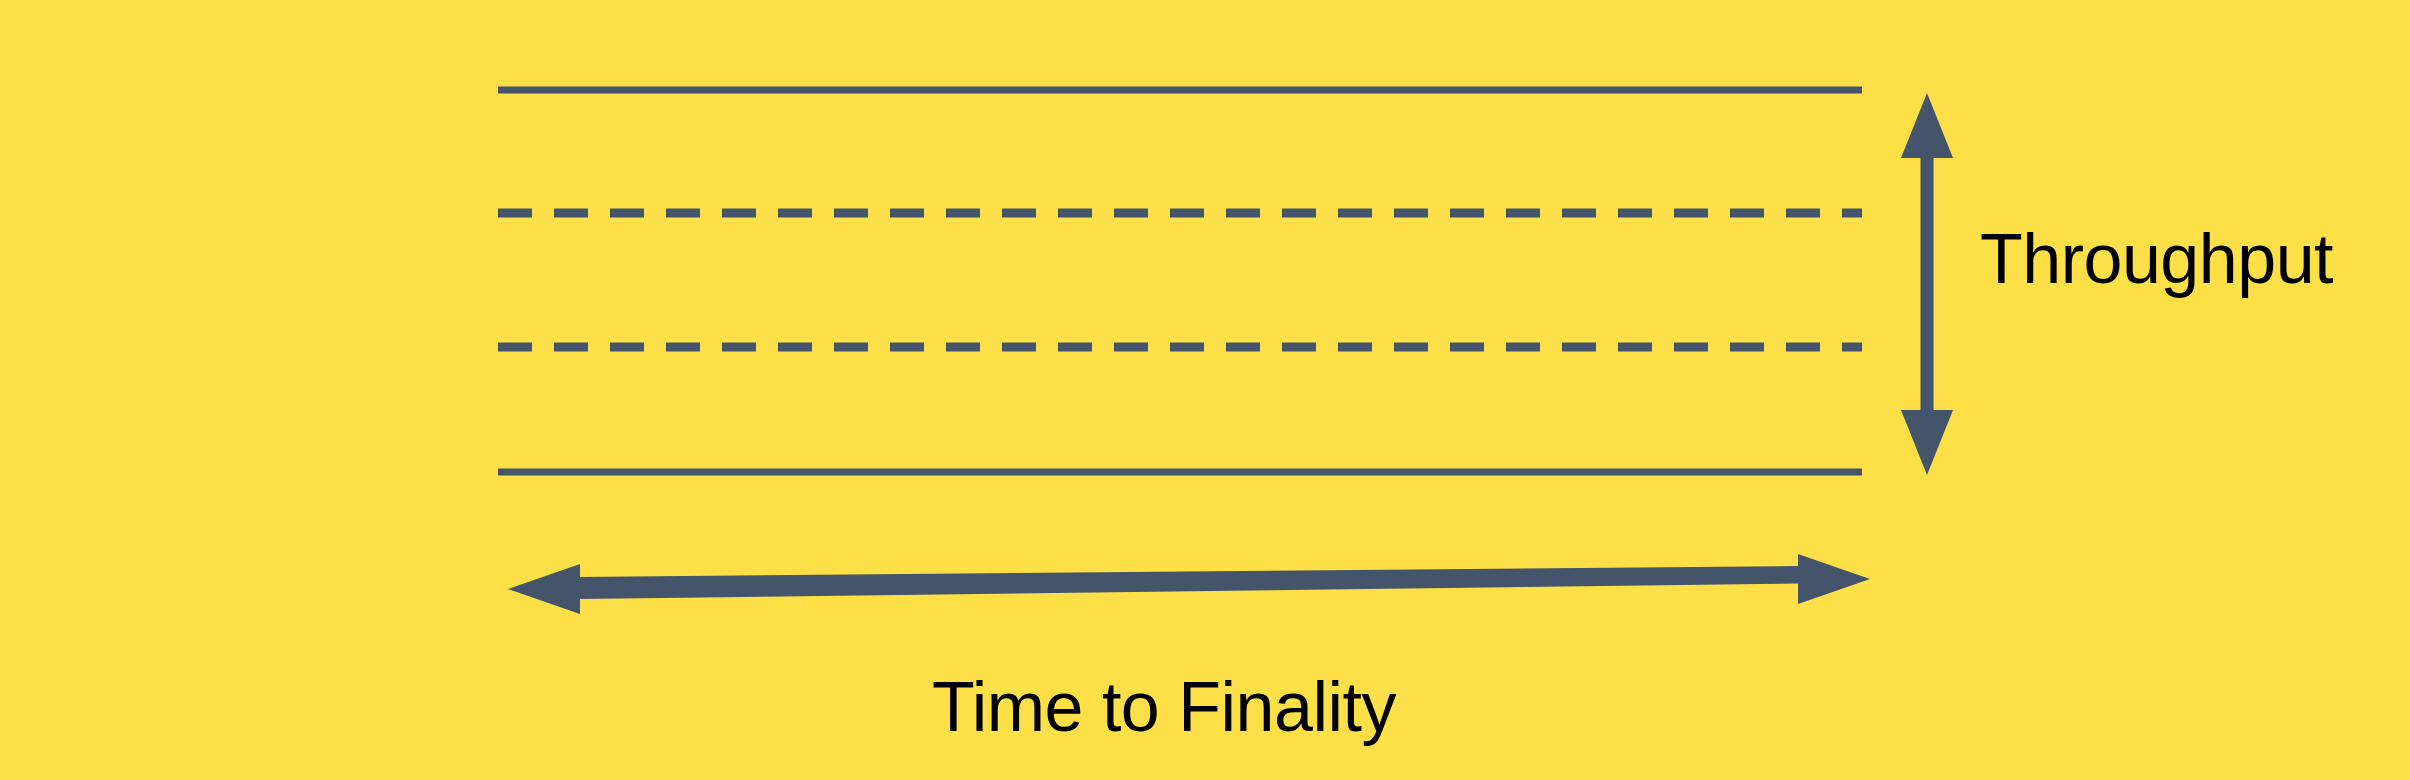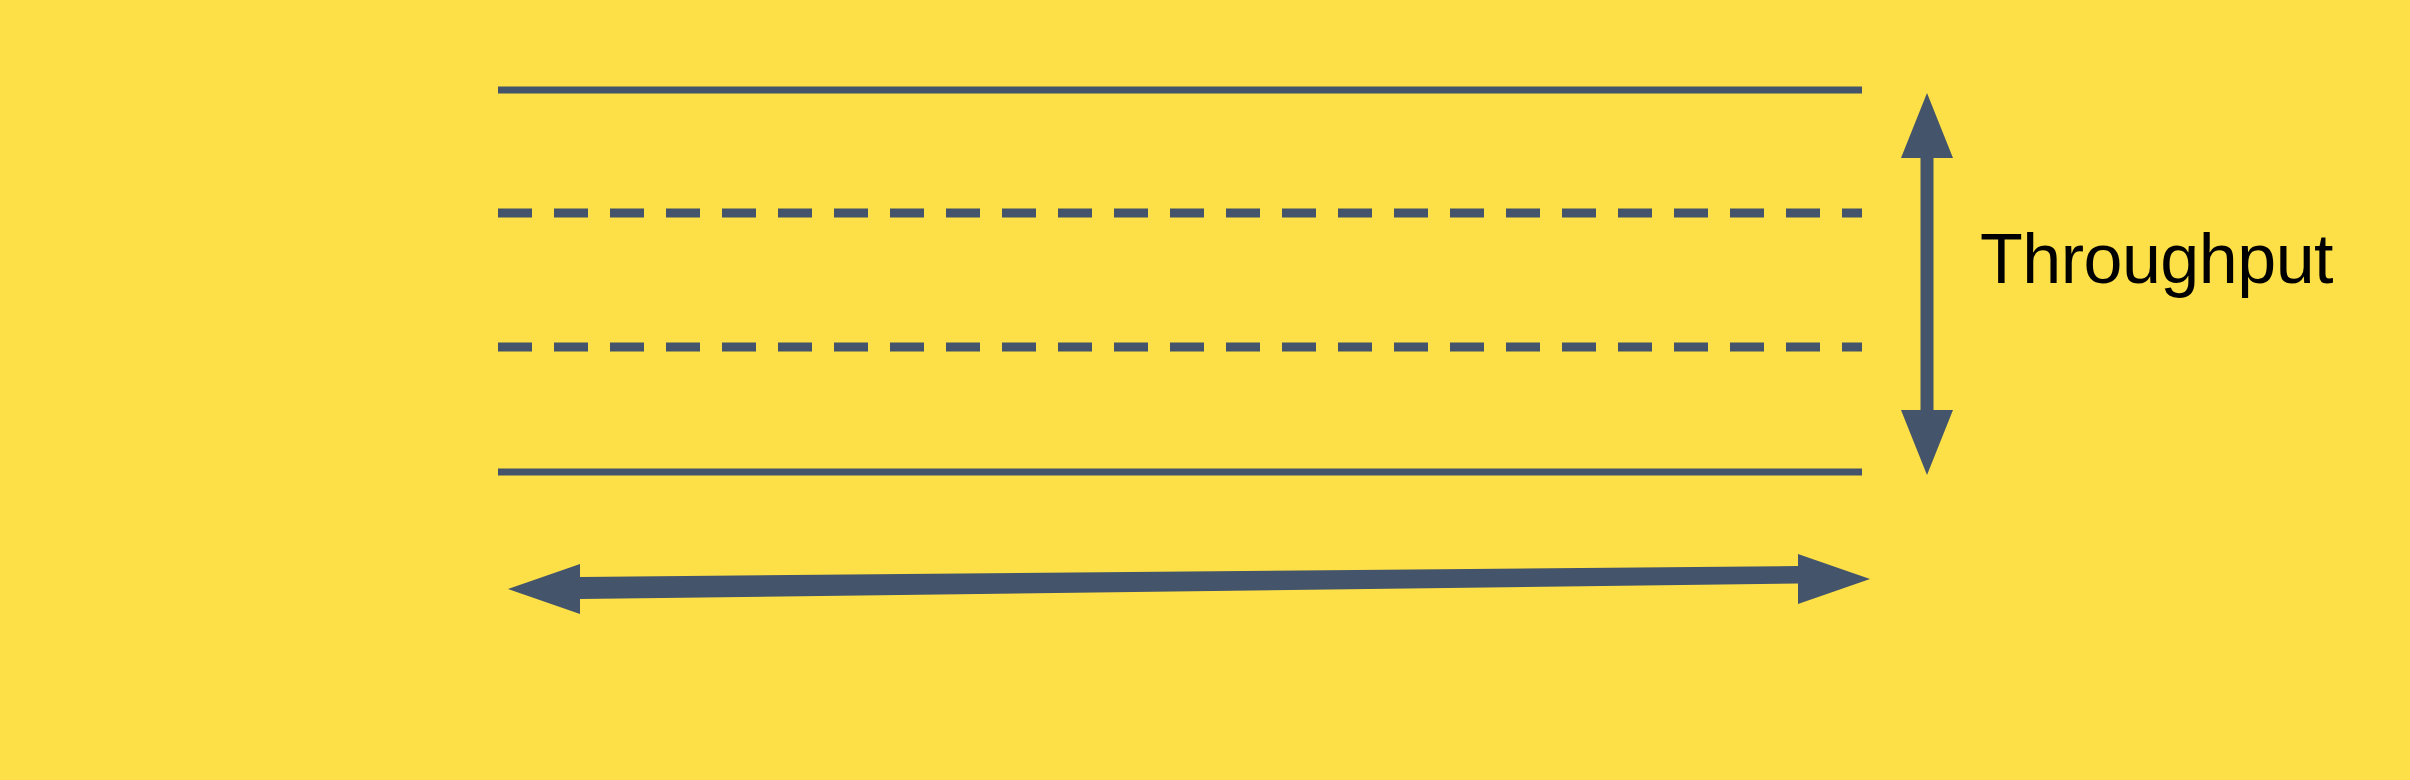--- a/index.html
+++ b/index.html
@@ -75,14 +75,15 @@
       <polygon points="580,577 1798,566 1798,583.6 580,599.1" fill="#44546A"></polygon>
 
       <polygon points="508,589 580,564 580,614" fill="#44546A"></polygon>
 
       <polygon points="1870,579 1798,554 1798,604" fill="#44546A"></polygon>
     </g>
   </svg>
 
   <div id="throughput-label" class="diagram-label" style="color: rgb(0, 0, 0);">Throughput</div>
 
+  <div id="time-to-finality-label" class="diagram-label" style="color: rgb(0, 0, 0);">Time to Finality</div>
 
 </div>
 
 </body></html>

